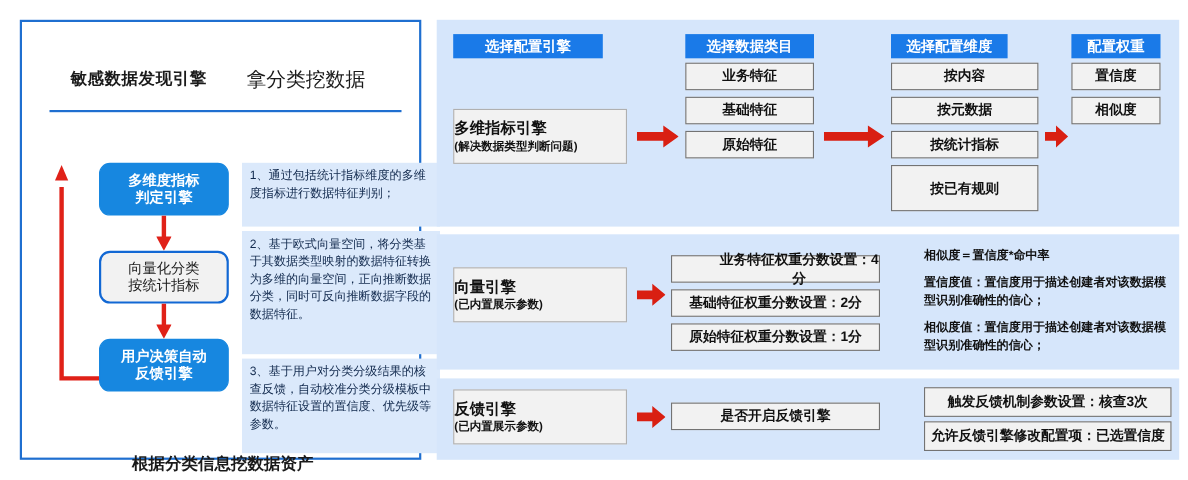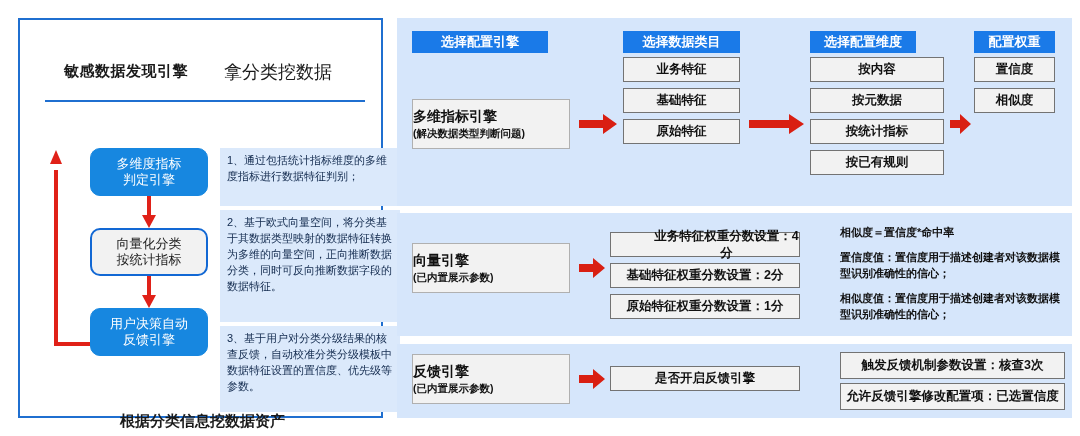--- a/index.html
+++ b/index.html
@@ -32,21 +32,21 @@
     position:absolute;left:25px;top:80px;width:320px;height:2px;
     background:#1f6fd0;
   }
 
   
   .flowbox{
     position:absolute;border-radius:10px;box-sizing:border-box;
     display:flex;align-items:center;justify-content:center;
     text-align:center;line-height:1.25;font-size:13px;
   }
-  .flowbox.solid{background:#1787e0;color:#ffffff;border:1px solid #1787e0;font-weight:400;}
+  .flowbox.solid{background:#1787e0;color:#ffffff;border:1px solid #1787e0;font-weight:700;}
   .flowbox.hollow{background:#f2f2f2;color:#1a1a1a;border:2px solid #1268d4;font-weight:400;}
   #fb-0{left:70px;top:128px;width:118px;height:48px;}
   #fb-1{left:70px;top:208px;width:118px;height:48px;}
   #fb-2{left:70px;top:288px;width:118px;height:48px;}
 
   
   .dnarrow{position:absolute;width:14px;height:32px;}
   #dn-0{left:122px;top:176px;}
   #dn-1{left:122px;top:256px;}
 
@@ -107,21 +107,21 @@
   
   #s1-engine{left:15px;top:81px;width:158px;height:50px;}
   
   #s1-cat-0{left:226px;top:39px;width:117px;height:25px;}
   #s1-cat-1{left:226px;top:70px;width:117px;height:25px;}
   #s1-cat-2{left:226px;top:101px;width:117px;height:25px;}
   
   #s1-dim-0{left:413px;top:39px;width:134px;height:25px;}
   #s1-dim-1{left:413px;top:70px;width:134px;height:25px;}
   #s1-dim-2{left:413px;top:101px;width:134px;height:25px;}
-  #s1-dim-3{left:413px;top:132px;width:134px;height:25px;}
+  #s1-dim-3{left:413px;top:132px;width:134px;height:42px;}
   
   #s1-w-0{left:577px;top:39px;width:81px;height:25px;}
   #s1-w-1{left:577px;top:70px;width:81px;height:25px;}
 
   
   #s2-engine{left:15px;top:30px;width:158px;height:50px;}
   #s2-i-0{left:213px;top:19px;width:190px;height:25px;padding-left:43px;}
   #s2-i-1{left:213px;top:50px;width:190px;height:25px;}
   #s2-i-2{left:213px;top:81px;width:190px;height:25px;}
   #s2-note{

